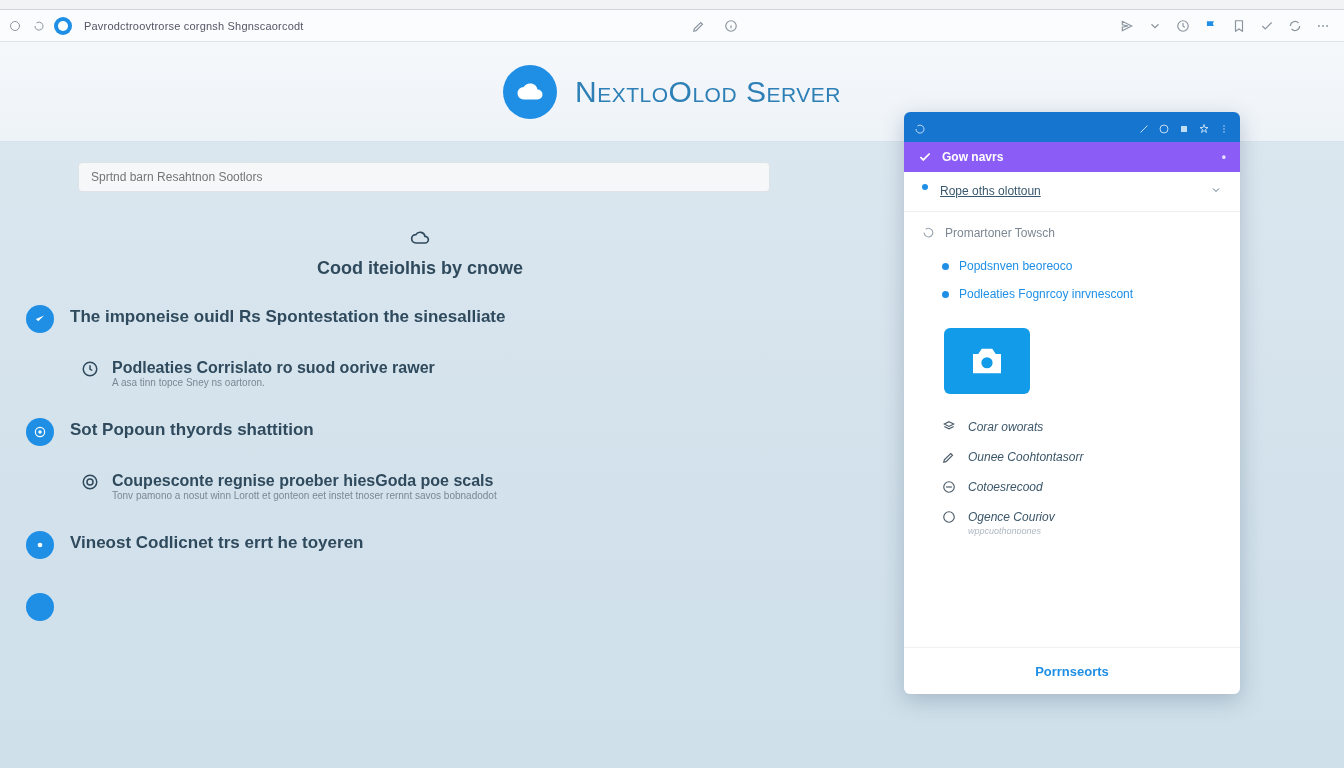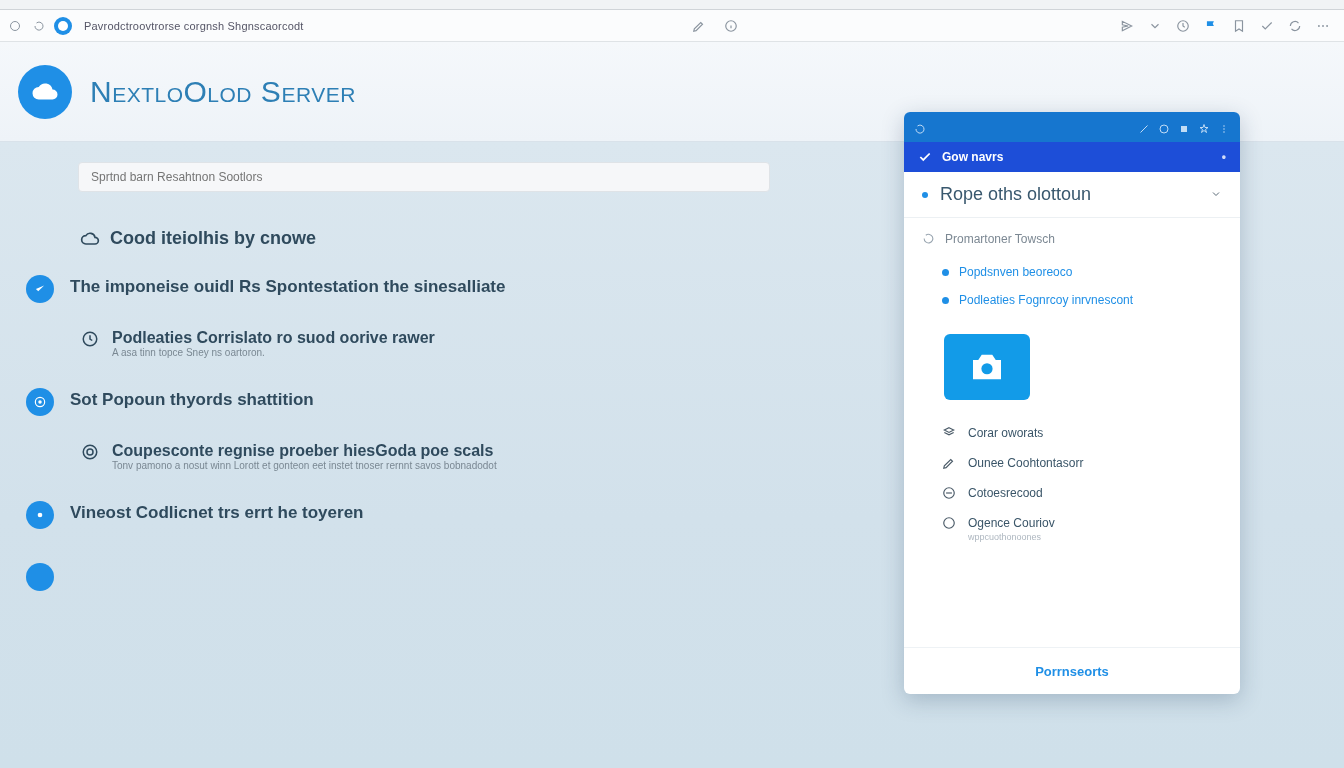--- a/index.html
+++ b/index.html
@@ -26,20 +26,21 @@
   .addr-icons-right { display:flex; gap:14px; color:#8a949f; padding-right:8px; align-items:center;}
   .addr-icons-right .flag { color:#1f8fe6; }
   .mini-ico { width:14px; height:14px; display:inline-block; }
   .mini-ico svg { width:14px; height:14px; display:block; }
 
   
   .page-head {
     height:100px; background:linear-gradient(#f5f8fb,#eef3f8);
     display:flex; align-items:center; padding:0 18px; gap:18px;
     border-bottom:1px solid #d9e2ea;
+    justify-content:center;
   }
   .logo {
     width:54px; height:54px; border-radius:50%; background:#1f8fe6;
     display:flex; align-items:center; justify-content:center;
   }
   .logo svg { width:30px; height:30px; fill:#fff; }
   .page-title {
     font-size:30px; font-weight:500;
     color:#2d7fb5; letter-spacing:.5px;
     font-variant:small-caps;
@@ -75,65 +76,65 @@
 
   .inset { display:flex; align-items:flex-start; gap:12px; margin:0 0 30px 54px;}
   .inset .ico {
     width:20px;height:20px;color:#2f4a5d;display:flex;align-items:center;justify-content:center;flex:0 0 20px;
   }
   .inset .ico svg{width:18px;height:18px;stroke:#2f4a5d;fill:none;stroke-width:2;}
   .inset .txts .t1 {font-size:16px; font-weight:600; color:#2f4a5d;}
   .inset .txts .t2 {font-size:10px; color:#7a8893; margin-top:0;}
 
   .section-head {
-    display:flex; align-items:flex-end; gap:10px; margin:0 0 26px 54px;
+    display:flex; align-items:center; gap:10px; margin:0 0 26px 54px;flex-direction:column;
   }
   .section-head svg{width:20px;height:20px;stroke:#2f4a5d;fill:none;stroke-width:2;}
   .section-head .lbl{font-size:18px;font-weight:700;color:#2f4a5d;}
 
   
   .panel {
     position:absolute; top:-30px; right:104px; width:336px; height:582px;
     background:#fff; border-radius:6px; box-shadow:0 6px 22px rgba(30,60,90,.25);
     overflow:hidden; display:flex; flex-direction:column;
   }
   .panel-head {
     height:30px; background:#1676cf; display:flex; align-items:center;
     padding:0 10px; color:#dfeefc; gap:8px;
   }
   .panel-head .sp{flex:1;}
   .panel-head .hicon{width:12px;height:12px;opacity:.85;}
   .panel-sub {
-    height:30px; background:#1d4ed8; display:flex; align-items:center; padding:0 14px;
+    height:30px; background:#8b5cf6; display:flex; align-items:center; padding:0 14px;
     color:#fff; gap:10px; font-size:12px; font-weight:600;
   }
   .panel-sub .sp{flex:1;}
   .panel-row {
-    display:flex; align-items:center; gap:12px; padding:12px 18px;
-    border-bottom:1px solid #ecf0f3; font-size:18px; color:#39586e;
+    display:flex; align-items:flex-start; gap:12px; padding:12px 18px;
+    border-bottom:1px solid #ecf0f3; font-size:12px; color:#39586e;text-decoration:underline;
   }
   .panel-row .dot{width:6px;height:6px;border-radius:50%;background:#1f8fe6;}
   .panel-row .chev{margin-left:auto;color:#5a6a77;}
   .panel-section-label{
     display:flex;gap:10px;padding:14px 18px 6px;
     font-size:12px;color:#7c8893;
   }
   .panel-section-label svg{width:13px;height:13px;stroke:#9aa6b1;fill:none;stroke-width:2;}
   .panel-links{padding:6px 12px 6px 34px;}
   .panel-links .lnk{
     display:flex;align-items:center;gap:10px;font-size:12px;color:#1f8fe6;
     padding:7px 4px;
   }
   .panel-links .lnk .b{width:7px;height:7px;border-radius:50%;background:#1f8fe6;}
   .panel-big{
     margin:14px auto 14px 40px; width:86px;height:66px;background:#129be8;border-radius:6px;
     display:flex;align-items:center;justify-content:center;
   }
   .panel-big svg{width:42px;height:42px;fill:#fff;}
-  .panel-list{padding:4px 10px 4px 34px;}
+  .panel-list{padding:4px 10px 4px 34px;font-style:italic;}
   .panel-li{display:flex;align-items:flex-start;gap:12px;padding:8px 4px;font-size:12px;color:#3a5568;}
   .panel-li .ic{width:14px;height:14px;flex:0 0 14px;color:#4b5b68;}
   .panel-li .ic svg{width:14px;height:14px;stroke:#4b5b68;fill:none;stroke-width:2;}
   .panel-li .sub{display:block;font-size:9px;color:#aeb7c0;margin-top:2px;}
   .panel-foot{
     margin-top:auto;text-align:center;padding:14px 0;border-top:1px solid #eef2f5;
   }
   .panel-foot a{font-size:13px;color:#1f8fe6;font-weight:600;text-decoration:none;}
 </style>
 </head>

